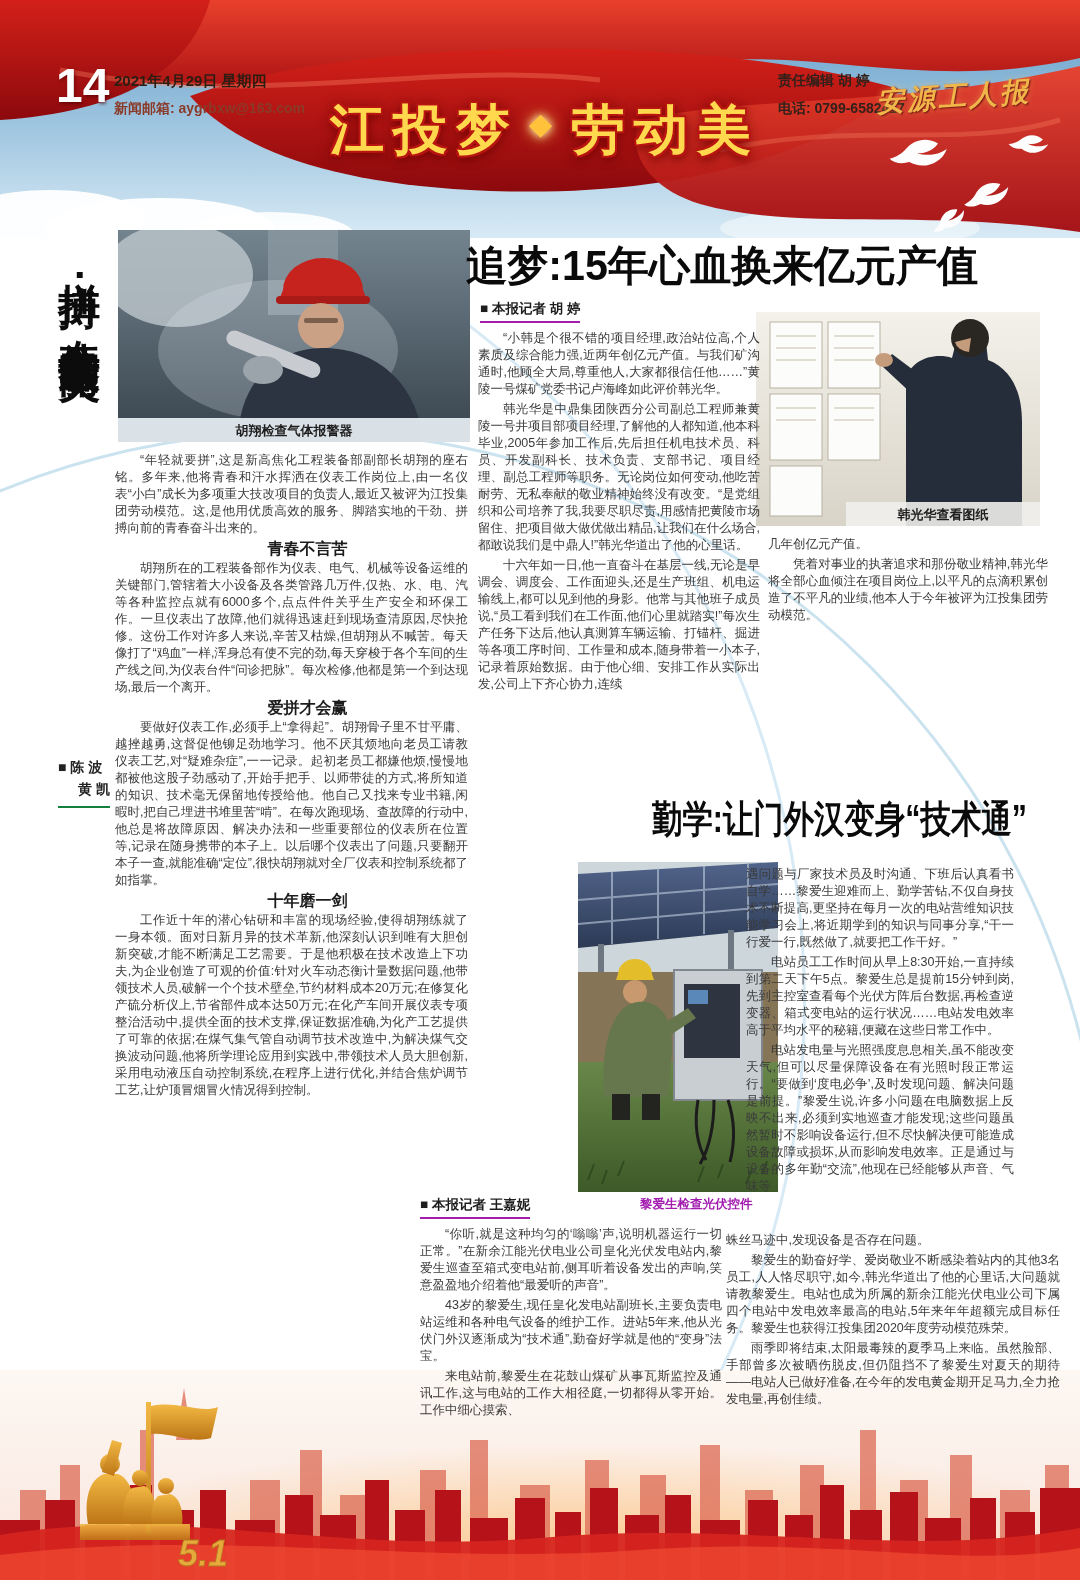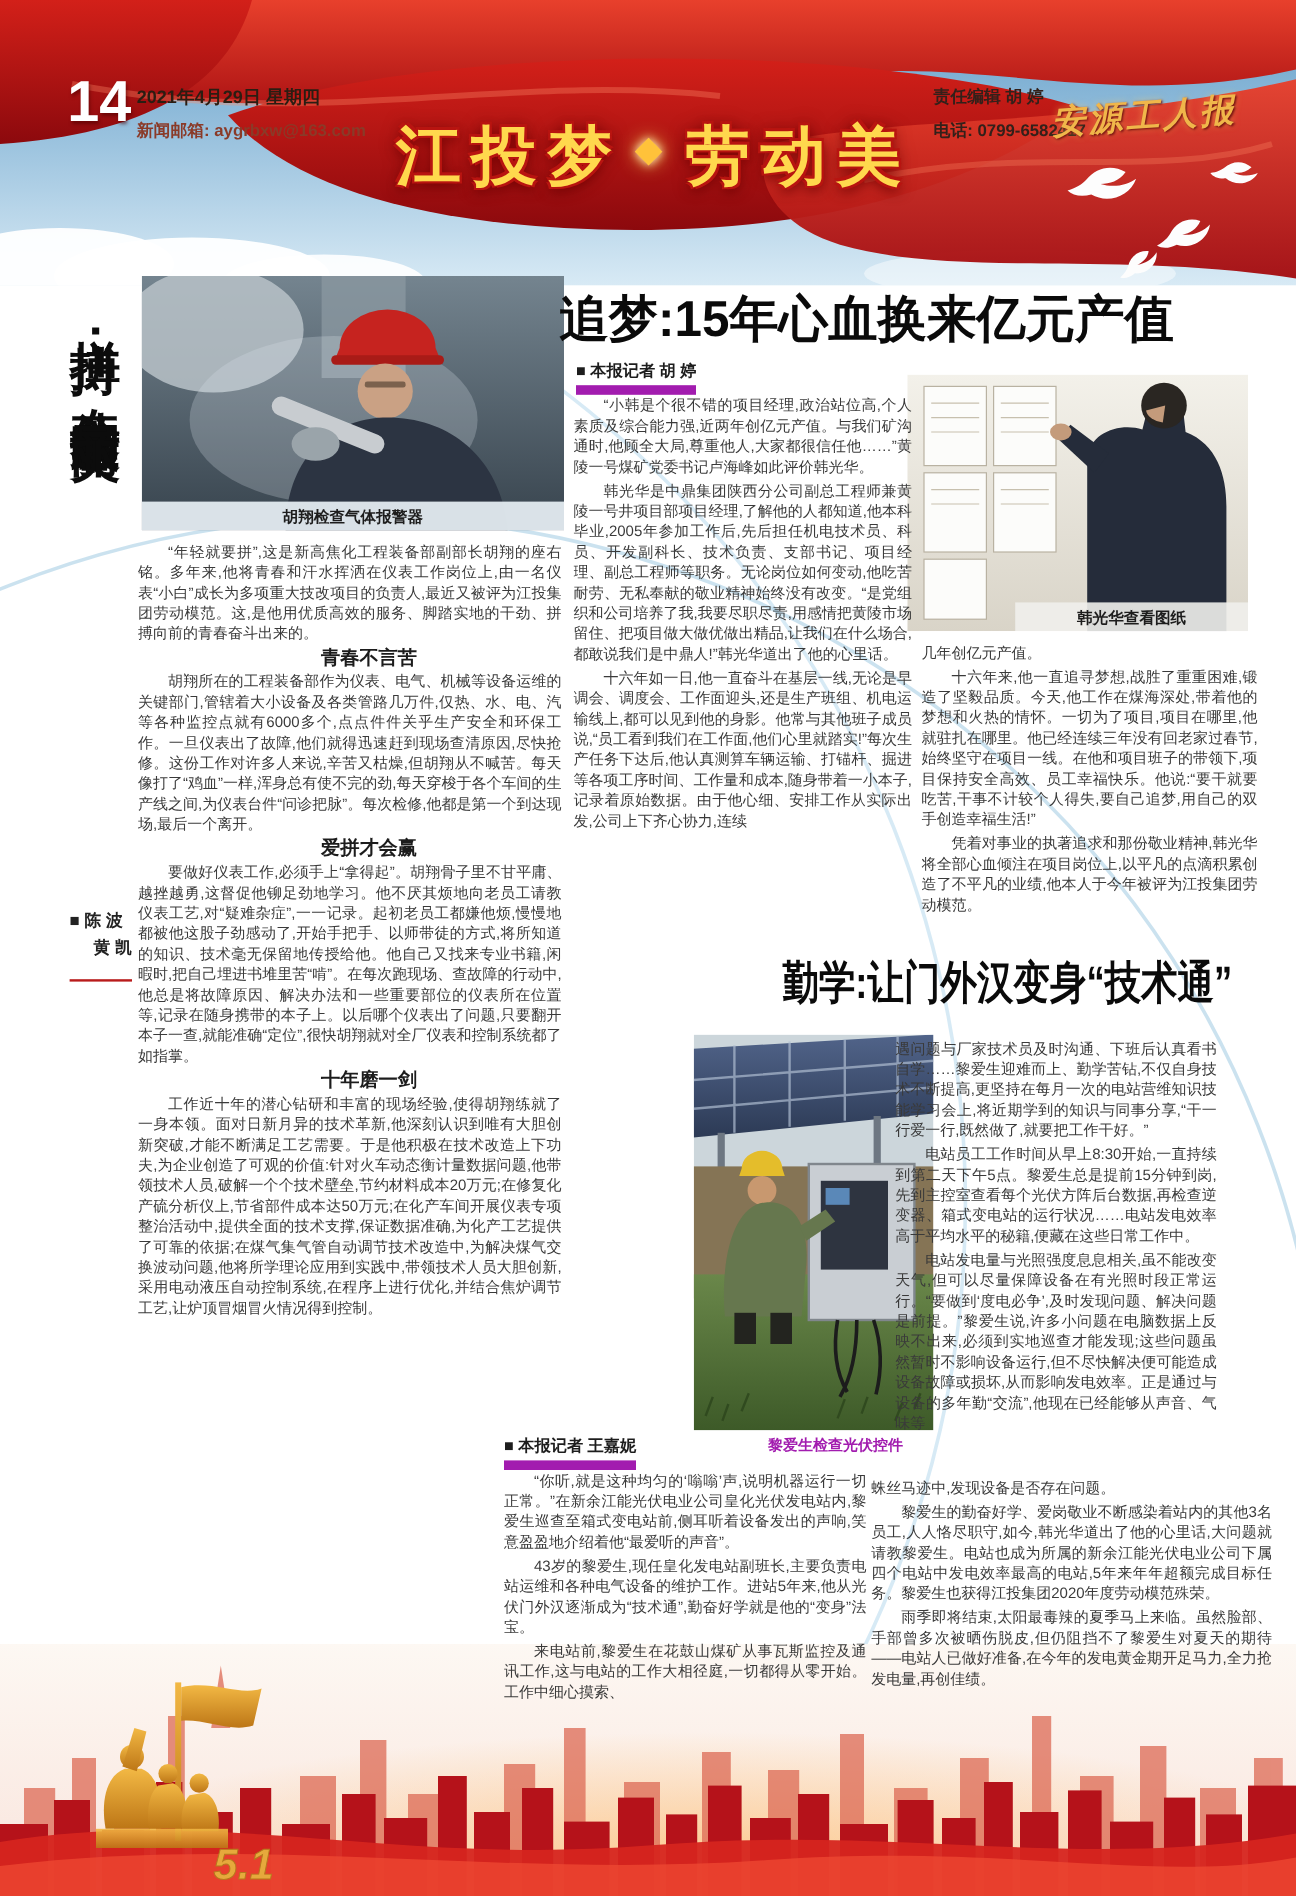--- a/index.html
+++ b/index.html
@@ -23,27 +23,27 @@
   .banner-sep{font-size:30px;color:#ffc23a;margin:0 10px;vertical-align:14px;
             text-shadow:0 0 8px #fff6c0,0 0 16px #ffd24a;}
   
   .arc{position:absolute;border-radius:50%;z-index:0;pointer-events:none;}
   .arc1{left:-500px;top:430px;width:1600px;height:1600px;border:3px solid rgba(140,190,220,.45);}
   .arc2{left:-900px;top:150px;width:1700px;height:1700px;border:3px solid rgba(150,200,230,.38);}
   
   .vertical-title{position:absolute;left:55px;top:250px;z-index:2;writing-mode:vertical-rl;text-orientation:upright;
             font-size:42px;font-weight:900;color:#0c0c0c;letter-spacing:3px;line-height:1.15;}
   .authors{position:absolute;left:58px;top:756px;z-index:2;font-size:14px;font-weight:bold;color:#222;
-            border-bottom:2px solid #b91c1c;padding-bottom:16px;line-height:22px;}
+            border-bottom:2px solid #15803d;padding-bottom:6px;line-height:22px;}
   .authors .row2{padding-left:20px;}
   .headline1{position:absolute;left:466px;top:238px;z-index:2;font-size:42px;font-weight:900;color:#0a0a0a;
             white-space:nowrap;transform:scaleX(.98);transform-origin:left;}
   .headline2{position:absolute;left:652px;top:794px;z-index:2;font-size:38px;font-weight:900;color:#0a0a0a;
             white-space:nowrap;transform:scaleX(.8);transform-origin:left;}
-  .byline{z-index:2;font-size:13.5px;font-weight:bold;color:#1d1d1d;border-bottom:8px solid #a21caf;
+  .byline{z-index:2;font-size:13.5px;font-weight:bold;color:#1d1d1d;border-bottom:2px solid #a21caf;
             padding-bottom:3px;white-space:nowrap;}
   .news{z-index:2;font-size:12.5px;line-height:17px;color:#3a3a3a;text-align:justify;overflow:hidden;}
   .news p{margin:0 0 3px;text-indent:2em;}
   .news p.noind{text-indent:0;}
   .crosshead{text-align:center;font-weight:bold;font-size:16px;color:#1c1c1c;margin:7px 0 5px;text-indent:0;}
   .photo{z-index:1;overflow:hidden;}
   .caption3{position:absolute;left:640px;top:1196px;z-index:3;font-size:12.5px;font-weight:bold;color:#a21caf;
             text-shadow:0 0 3px rgba(255,255,255,.8);}
   .ftr-svg{position:absolute;left:0;top:1370px;z-index:1;}
 </style>
@@ -177,21 +177,20 @@
     </svg>
   </div>
 
   <div class="news abs" style="left:478px;top:330px;width:282px;height:452px;">
     <p>“小韩是个很不错的项目经理,政治站位高,个人素质及综合能力强,近两年创亿元产值。与我们矿沟通时,他顾全大局,尊重他人,大家都很信任他……”黄陵一号煤矿党委书记卢海峰如此评价韩光华。</p>
     <p>韩光华是中鼎集团陕西分公司副总工程师兼黄陵一号井项目部项目经理,了解他的人都知道,他本科毕业,2005年参加工作后,先后担任机电技术员、科员、开发副科长、技术负责、支部书记、项目经理、副总工程师等职务。无论岗位如何变动,他吃苦耐劳、无私奉献的敬业精神始终没有改变。“是党组织和公司培养了我,我要尽职尽责,用感情把黄陵市场留住、把项目做大做优做出精品,让我们在什么场合,都敢说我们是中鼎人!”韩光华道出了他的心里话。</p>
     <p>十六年如一日,他一直奋斗在基层一线,无论是早调会、调度会、工作面迎头,还是生产班组、机电运输线上,都可以见到他的身影。他常与其他班子成员说,“员工看到我们在工作面,他们心里就踏实!”每次生产任务下达后,他认真测算车辆运输、打锚杆、掘进等各项工序时间、工作量和成本,随身带着一小本子,记录着原始数据。由于他心细、安排工作从实际出发,公司上下齐心协力,连续</p>
   </div>
   <div class="news abs" style="left:768px;top:536px;width:280px;height:252px;">
     <p class="noind">几年创亿元产值。</p>
-    <p>十六年来,他一直追寻梦想,战胜了重重困难,锻造了坚毅品质。今天,他工作在煤海深处,带着他的梦想和火热的情怀。一切为了项目,项目在哪里,他就驻扎在哪里。他已经连续三年没有回老家过春节,始终坚守在项目一线。在他和项目班子的带领下,项目保持安全高效、员工幸福快乐。他说:“要干就要吃苦,干事不计较个人得失,要自己追梦,用自己的双手创造幸福生活!”</p>
     <p>凭着对事业的执著追求和那份敬业精神,韩光华将全部心血倾注在项目岗位上,以平凡的点滴积累创造了不平凡的业绩,他本人于今年被评为江投集团劳动模范。</p>
   </div>
 
   <div class="headline2">勤学:让门外汉变身“技术通”</div>
 
   <div class="photo abs" style="left:578px;top:862px;width:200px;height:330px;">
     <svg width="200" height="330" viewBox="0 0 200 330">
       <defs>
         <linearGradient id="grassG" x1="0" y1="0" x2="0" y2="1">
           <stop offset="0" stop-color="#6a874a"></stop>

